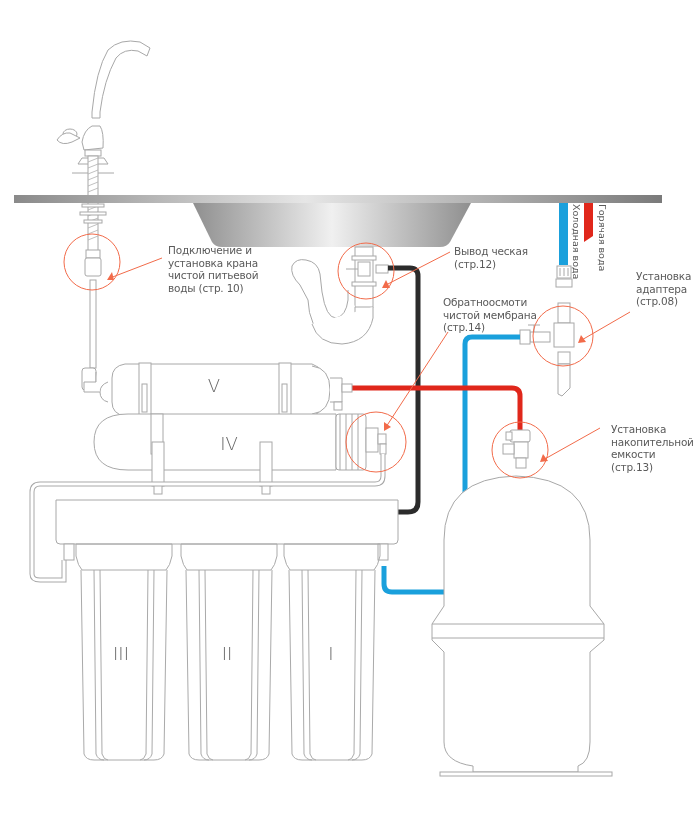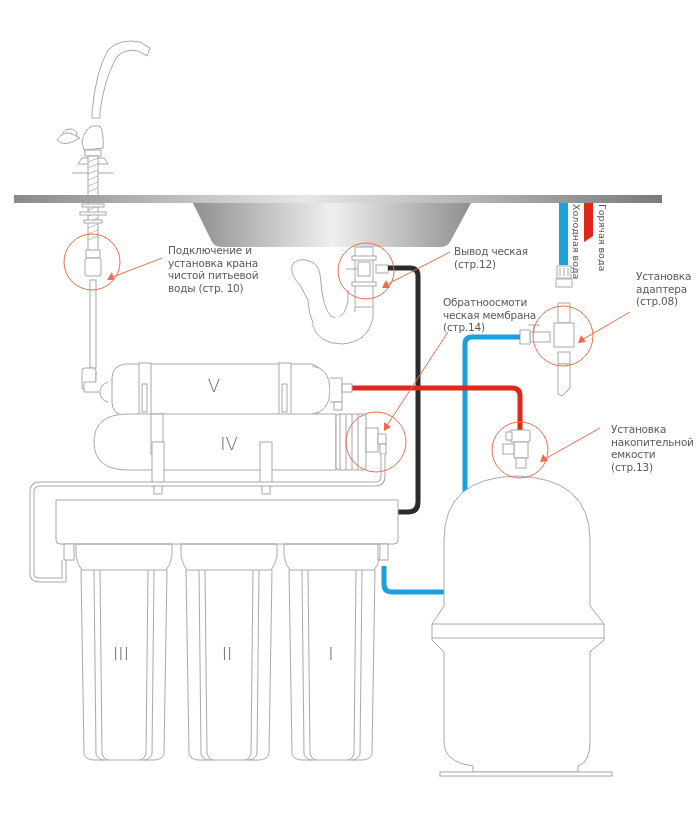--- a/index.html
+++ b/index.html
@@ -198,21 +198,21 @@
   <text class="roman" x="331" y="660" font-size="18" text-anchor="middle">I</text>
 </svg>
 
 <div class="lbl" style="left:168px; top:244px;">Подключение и
 установка крана
 чистой питьевой
 воды (стр. 10)</div>
 <div class="lbl" style="left:454px; top:245px;">Вывод ческая
 (стр.12)</div>
 <div class="lbl" style="left:443px; top:296px;">Обратноосмоти
-ческая мембрана
+чистой мембрана
 (стр.14)</div>
 <div class="lbl" style="left:636px; top:270px;">Установка
 адаптера
 (стр.08)</div>
 <div class="lbl" style="left:611px; top:423px;">Установка
 накопительной
 емкости (стр.13)</div>
 <div class="vlbl" style="left:582px; top:204px;">Холодная вода</div>
 <div class="vlbl" style="left:608px; top:204px;">Горячая вода</div>
 

